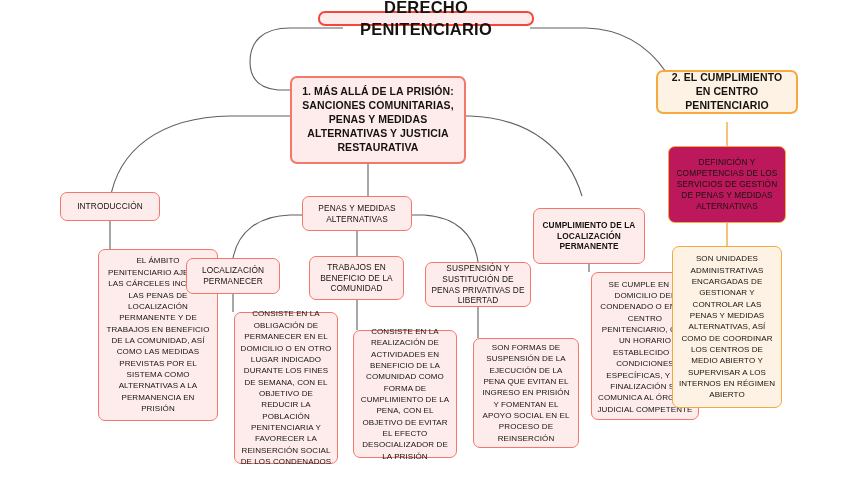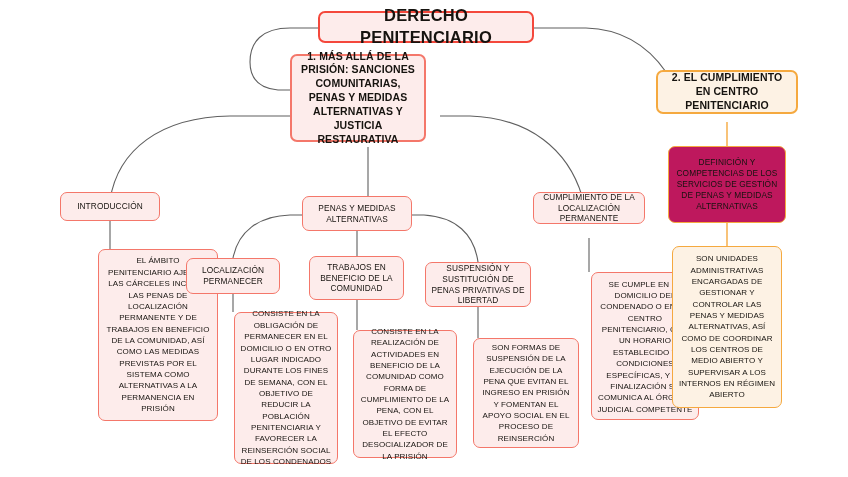--- a/index.html
+++ b/index.html
@@ -132,25 +132,25 @@
       <path d="M 589 238 L 589 272"></path>
     </g>
     <g fill="none" stroke="#f5a93f" stroke-width="1.4">
 
       <path d="M 727 122 L 727 146"></path>
 
       <path d="M 727 223 L 727 246"></path>
     </g>
   </svg>
 
-  <div class="node root" style="left:318px; top:11px; width:216px; height:32px;">
+  <div class="node root" style="left:318px; top:11px; width:216px; height:15px;">
     <span class="node-text">DERECHO PENITENCIARIO</span>
   </div>
 
-  <div class="node branch-red" style="left:290px; top:54px; width:136px; height:88px;">
+  <div class="node branch-red" style="left:290px; top:76px; width:176px; height:88px;">
     <span class="node-text">1. MÁS ALLÁ DE LA PRISIÓN: SANCIONES COMUNITARIAS, PENAS Y MEDIDAS ALTERNATIVAS Y JUSTICIA RESTAURATIVA</span>
   </div>
 
   <div class="node branch-orange" style="left:656px; top:70px; width:142px; height:44px;justify-content:center;">
     <span class="node-text">2. EL CUMPLIMIENTO EN CENTRO PENITENCIARIO</span>
   </div>
 
   <div class="node topic-red" style="left:60px; top:192px; width:100px; height:29px;">
     <span class="node-text">INTRODUCCIÓN</span>
   </div>
@@ -180,21 +180,21 @@
   </div>
 
   <div class="node topic-red" style="left:425px; top:262px; width:106px; height:45px;">
     <span class="node-text">SUSPENSIÓN Y SUSTITUCIÓN DE PENAS PRIVATIVAS DE LIBERTAD</span>
   </div>
 
   <div class="node leaf-red" style="left:425px; top:338px; width:106px; height:110px;">
     <span class="node-text">SON FORMAS DE SUSPENSIÓN DE LA EJECUCIÓN DE LA PENA QUE EVITAN EL INGRESO EN PRISIÓN Y FOMENTAN EL APOYO SOCIAL EN EL PROCESO DE REINSERCIÓN</span>
   </div>
 
-  <div class="node topic-red" style="left:533px; top:192px; width:112px; height:32px;">
+  <div class="node topic-red" style="left:533px; top:208px; width:112px; height:56px;font-weight:bold;">
     <span class="node-text">CUMPLIMIENTO DE LA LOCALIZACIÓN PERMANENTE</span>
   </div>
 
   <div class="node leaf-red" style="left:543px; top:272px; width:108px; height:148px;align-items:flex-end;">
     <span class="node-text">SE CUMPLE EN EL DOMICILIO DEL CONDENADO O EN UN CENTRO PENITENCIARIO, CON UN HORARIO ESTABLECIDO Y CONDICIONES ESPECÍFICAS, Y SU FINALIZACIÓN SE COMUNICA AL ÓRGANO JUDICIAL COMPETENTE</span>
   </div>
 
   <div class="node topic-orange" style="left:668px; top:146px; width:118px; height:77px;">
     <span class="node-text">DEFINICIÓN Y COMPETENCIAS DE LOS SERVICIOS DE GESTIÓN DE PENAS Y MEDIDAS ALTERNATIVAS</span>
   </div>

